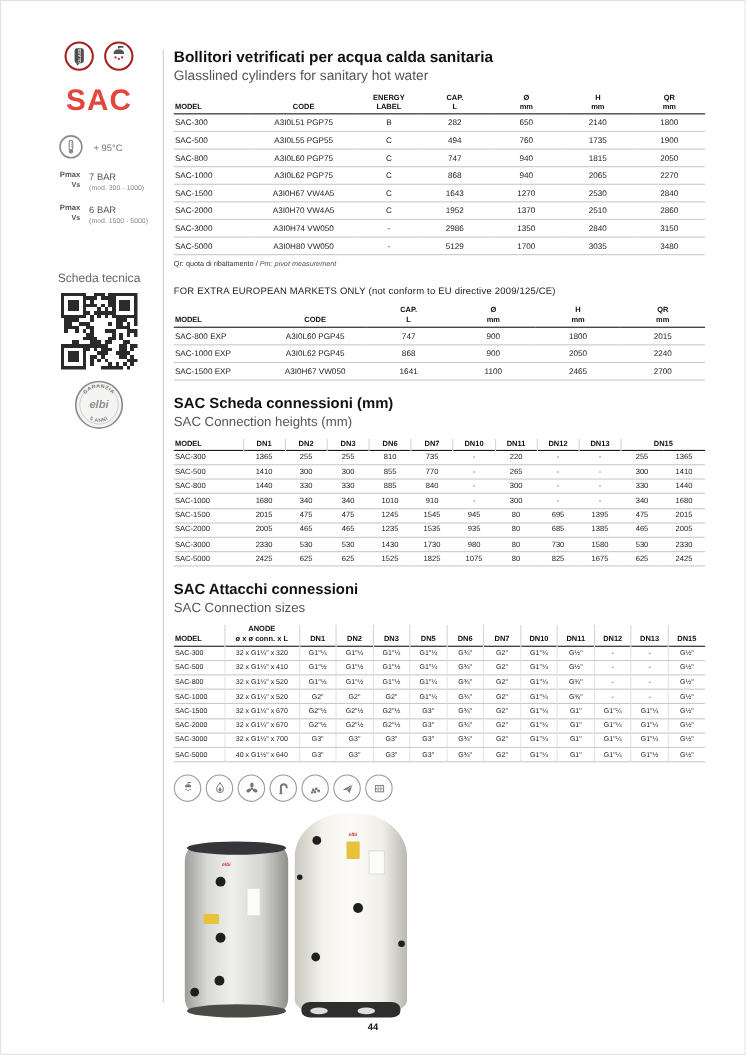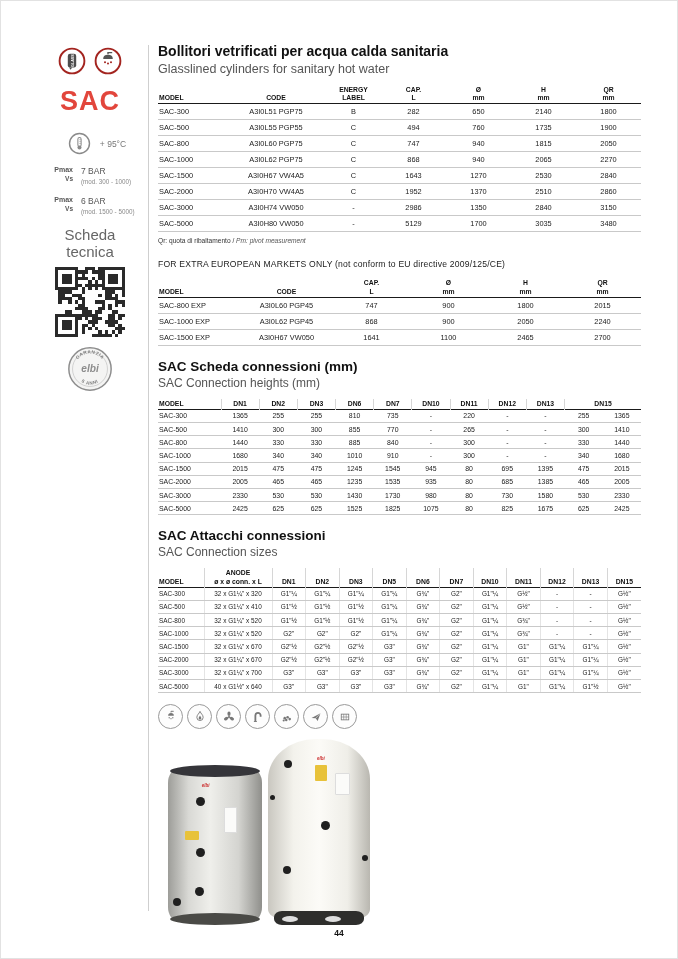--- a/index.html
+++ b/index.html
@@ -3,33 +3,33 @@
 <meta charset="utf-8">
 <style>
   html,body{margin:0;padding:0;background:#fff;}
   *{box-sizing:border-box;}
   .page{
     position:relative;width:678px;height:959px;background:#fff;
     border:1px solid #e2e2e2;overflow:hidden;
     font-family:"Liberation Sans", sans-serif;color:#1a1a1a;
   }
   
-  .sidebar{position:absolute;left:38px;top:46px;width:102px;text-align:center;}
+  .sidebar{position:absolute;left:38px;top:36px;width:102px;text-align:center;}
   .badges{display:flex;justify-content:center;gap:8px;}
   .badge{width:28px;height:28px;}
   .brand{margin-top:13px;font-size:27px;font-weight:bold;color:#e2463c;letter-spacing:1px;line-height:1;}
-  .temp-row{margin-top:17px;display:flex;align-items:center;justify-content:center;gap:9px;padding-left:14px;}
+  .temp-row{margin-top:17px;display:flex;align-items:center;justify-content:flex-start;gap:9px;padding-left:14px;}
   .temp-row .t-ic{width:23px;height:23px;flex:0 0 auto;}
   .temp-val{font-size:8.5px;color:#777;}
   .spec{margin-top:11px;display:flex;align-items:flex-start;gap:8px;padding-left:8px;text-align:left;}
   .spec .lab{width:26px;flex:0 0 auto;text-align:right;color:#555;font-weight:bold;font-size:7px;line-height:1.25;}
   .spec .lab .vs{font-size:6.5px;}
   .spec .val{font-size:8.5px;color:#555;line-height:1.25;}
   .spec .val .note{display:block;font-size:6.3px;color:#8a8a8a;font-weight:normal;margin-top:1px;}
-  .scheda{margin-top:10px;font-size:15px;color:#666;}
+  .scheda{margin-top:41px;font-size:11px;color:#666;}
   .qr-wrap{margin-top:7px;display:flex;justify-content:center;}
   .qr-wrap svg{width:70px;height:70px;}
   .stamp-wrap{margin-top:9px;display:flex;justify-content:center;}
   .stamp-wrap svg{width:46px;height:46px;}
   .divider{position:absolute;left:147px;top:44px;height:866px;width:1px;background:#cfcfcf;}
   
   .content{position:absolute;left:157px;top:42px;width:483px;}
   .title-it{font-size:14px;font-weight:bold;color:#111;line-height:1.15;}
   .title-en{font-size:12.5px;color:#555;margin-top:3px;}
   .sec-title-it{font-size:13.5px;font-weight:bold;color:#111;margin-top:13px;}

